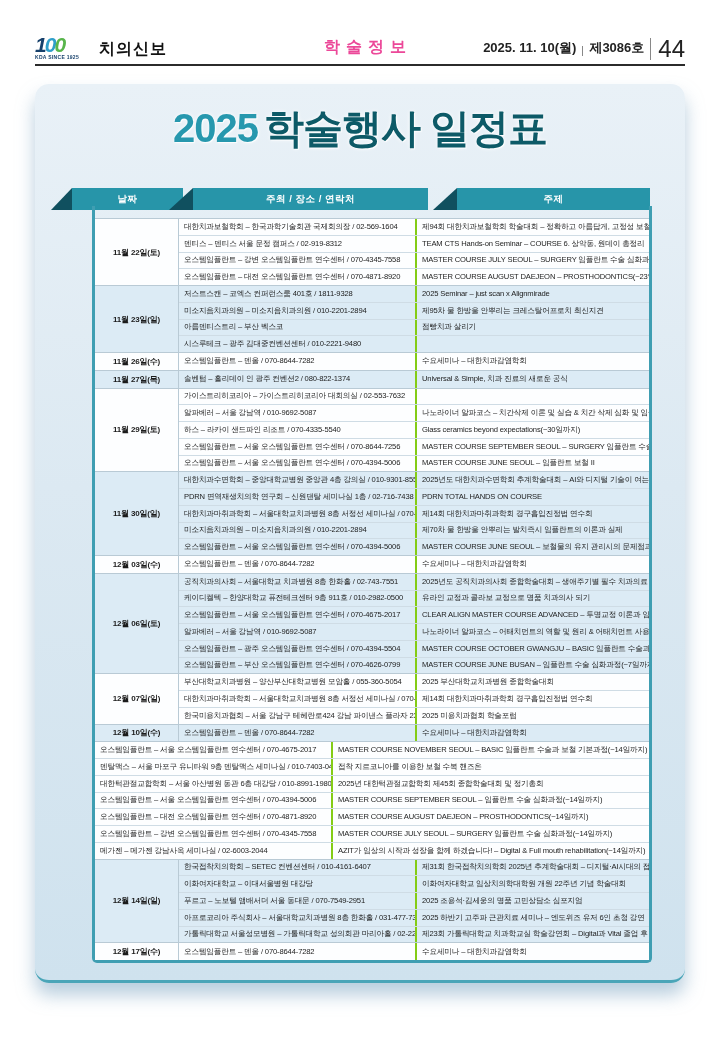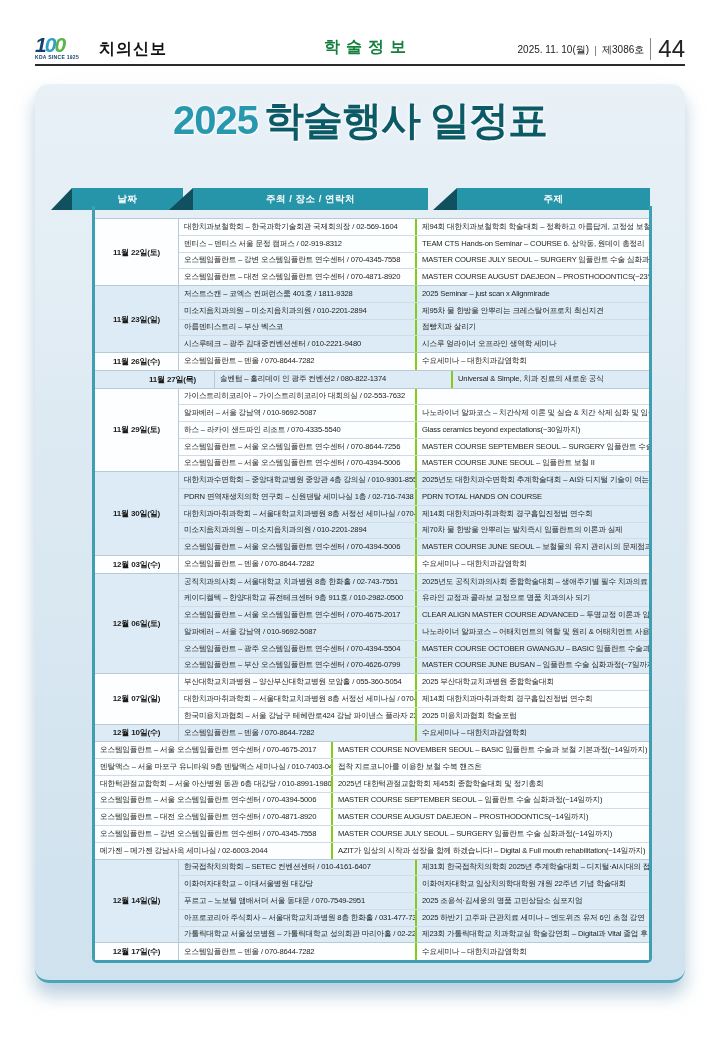--- a/index.html
+++ b/index.html
@@ -17,35 +17,35 @@
     border-bottom:2.5px solid #2b2b2b;
     display:flex; align-items:flex-end; padding-bottom:4px;
   }
   .logo { display:flex; flex-direction:column; align-items:flex-start; margin-right:8px; width:56px; }
   .logo-100 { font-size:21px; font-weight:bold; font-style:italic; letter-spacing:-2px; line-height:18px; }
   .logo-100 .l1 { color:#16406b; }
   .logo-100 .l2 { color:#2f9fca; }
   .logo-100 .l3 { color:#58b54b; }
   .logo-sub { font-size:5px; font-weight:bold; color:#16406b; letter-spacing:.3px; }
   .paper-name { font-size:16px; font-weight:bold; color:#111; letter-spacing:1px; }
-  .section-title { position:absolute; left:16px; right:0; text-align:center; bottom:6px; font-size:16px; font-weight:bold; letter-spacing:6px; color:#15803d; }
+  .section-title { position:absolute; left:16px; right:0; text-align:center; bottom:6px; font-size:16px; font-weight:bold; letter-spacing:6px; color:#ec4899; }
   .issue-meta { margin-left:auto; display:flex; align-items:flex-end; gap:6px; }
-  .issue-info, .issue-no { font-size:10px; font-weight:normal; color:#222; padding-bottom:3px; }
+  .issue-info, .issue-no { font-size:13px; font-weight:bold; color:#222; padding-bottom:3px; }
   .meta-sep { width:1px; height:10px; background:#888; margin-bottom:4px; }
   .page-number { font-size:24px; line-height:22px; color:#222; font-weight:normal; border-left:1px solid #888; padding-left:7px; }
 
   
   .card {
     position:absolute; left:35px; top:84px; width:650px; height:899px;
     border-radius:14px;
     background:linear-gradient(180deg,#e9f1f7 0%,#dcE9f2 45%,#cfe2ee 100%);
     border-bottom:3px solid #4aa5b8;
     box-shadow:0 12px 18px rgba(125,165,195,.55);
   }
-  .title-wrap { position:absolute; top:14px; left:0; right:0; text-align:center; }
+  .title-wrap { position:absolute; top:22px; left:0; right:0; text-align:center; }
   .main-title {
     font-size:40px; font-weight:bold; letter-spacing:-1px; line-height:44px;
     text-shadow:0 0 4px rgba(255,255,255,.95), 1px 1px 0 rgba(255,255,255,.8);
   }
   .main-title .t-year { color:#2798ae; margin-right:6px; }
   .main-title .t-rest { color:#0d5a67; }
   .reflection {
     height:26px; overflow:hidden; opacity:.16;
     -webkit-mask-image:linear-gradient(to bottom, rgba(0,0,0,.9), transparent 85%);
     mask-image:linear-gradient(to bottom, rgba(0,0,0,.9), transparent 85%);
@@ -163,34 +163,33 @@
               <div class="row">
                 <div class="cell org-cell">미소지음치과의원 – 미소지음치과의원 / 010-2201-2894</div>
                 <div class="cell topic-cell">제95차 물 한방울 안뿌리는 크레스탈어프로치 최신지견</div>
               </div>
               <div class="row">
                 <div class="cell org-cell">아름덴티스트리 – 부산 벡스코</div>
                 <div class="cell topic-cell">점빵치과 살리기</div>
               </div>
               <div class="row">
                 <div class="cell org-cell">시스루테크 – 광주 김대중컨벤션센터 / 010-2221-9480</div>
-                <div class="cell topic-cell">시스루 얼라이너 오프라인 생역학 세미나</div>
               </div>
             </div>
           </div>
           <div class="group" style="flex-grow: 1;">
             <div class="date-cell">11월 26일(수)</div>
             <div class="rows">
               <div class="row">
                 <div class="cell org-cell">오스템임플란트 – 덴올 / 070-8644-7282</div>
                 <div class="cell topic-cell">수요세미나 – 대한치과감염학회</div>
               </div>
             </div>
           </div>
-          <div class="group" style="flex-grow: 1; padding-left: 36px;">
+          <div class="group" style="flex-grow: 1;">
             <div class="date-cell">11월 27일(목)</div>
             <div class="rows">
               <div class="row">
                 <div class="cell org-cell">솔벤텀 – 홀리데이 인 광주 컨벤션2 / 080-822-1374</div>
                 <div class="cell topic-cell">Universal &amp; Simple, 치과 진료의 새로운 공식</div>
               </div>
             </div>
           </div>
           <div class="group" style="flex-grow: 5;">
             <div class="date-cell">11월 29일(토)</div>

